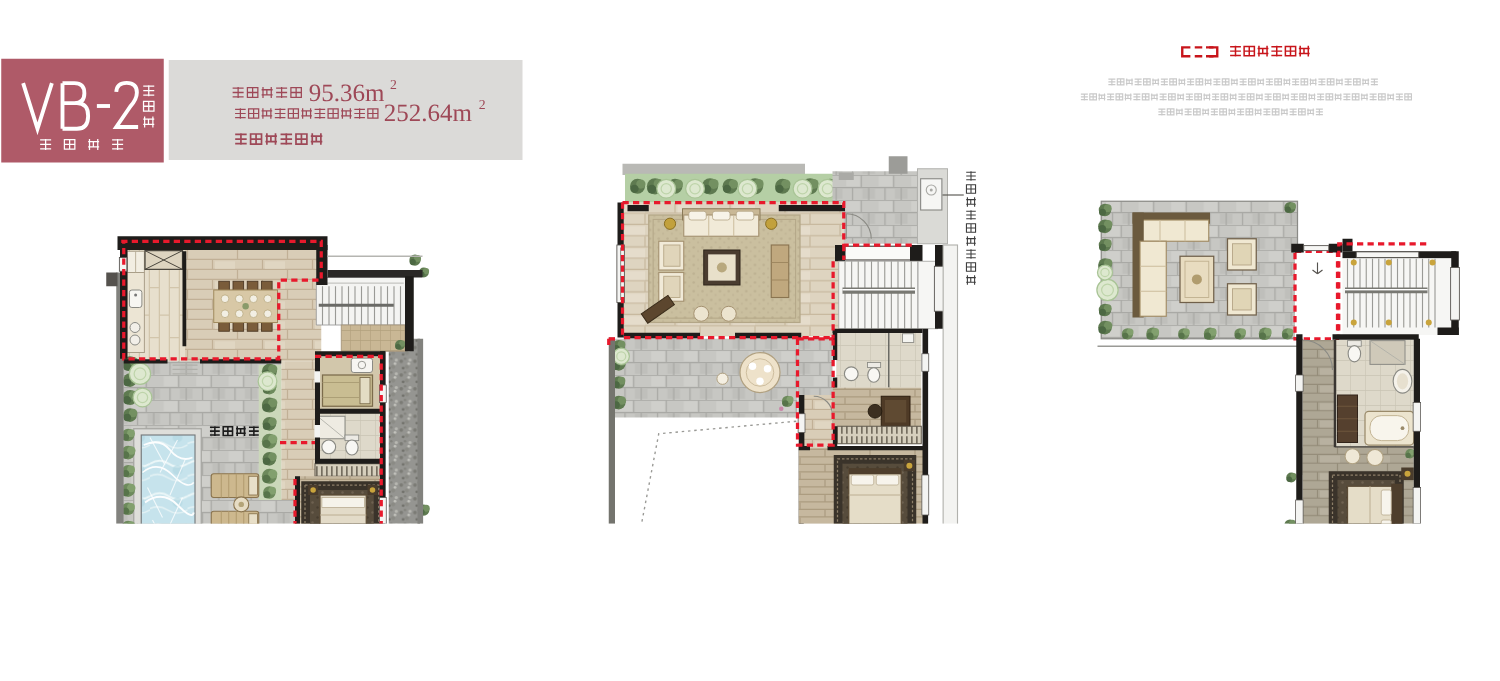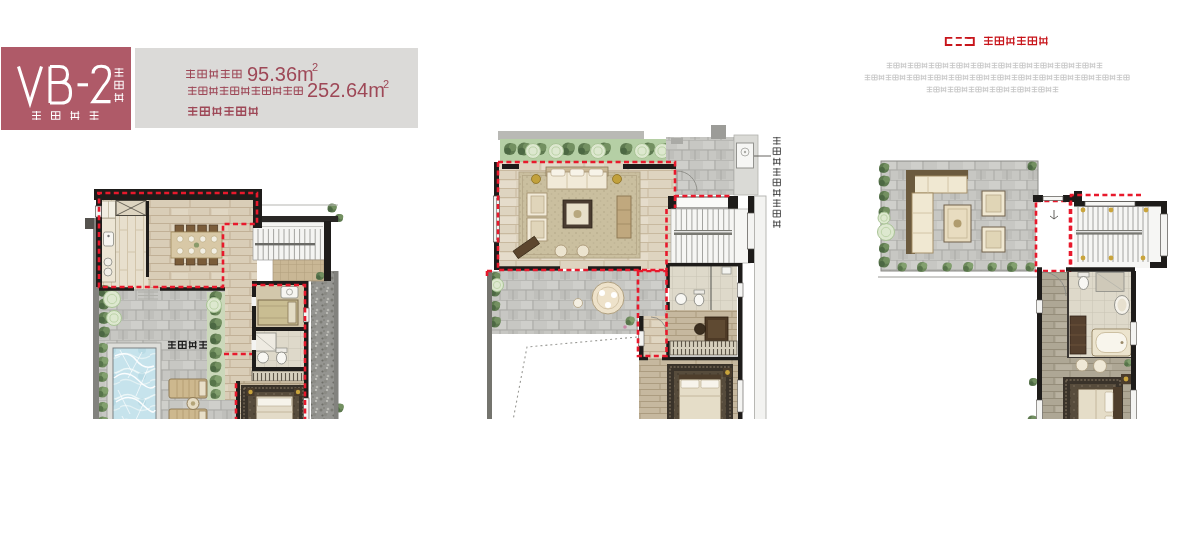--- a/index.html
+++ b/index.html
@@ -1,15 +1,15 @@
 <!DOCTYPE html>
 <html><head><meta charset="utf-8">
 <style>
 html,body{margin:0;padding:0;background:#fff}
-#page{position:relative;width:1200px;height:419px;background:#fff;overflow:hidden;font-family:Liberation Sans, sans-serif}
+#page{position:relative;width:1200px;height:419px;background:#fff;overflow:hidden;font-family:Liberation Serif, serif}
 .abs{position:absolute}
 </style></head><body>
 <div id="page">
 <svg class="abs" style="left:0;top:0" width="1200" height="545" viewBox="0 0 1200 545">
 <defs>
 <g id="cj1" stroke="currentColor" fill="none">
           <path d="M1 1.8H9M1 5H9M1 8.2H9M5 1V9"></path>
         </g>
 <g id="cj2" stroke="currentColor" fill="none">
           <path d="M1.2 1.5H8.8V8.5H1.2zM1.2 5H8.8M5 1.5V8.5"></path>

